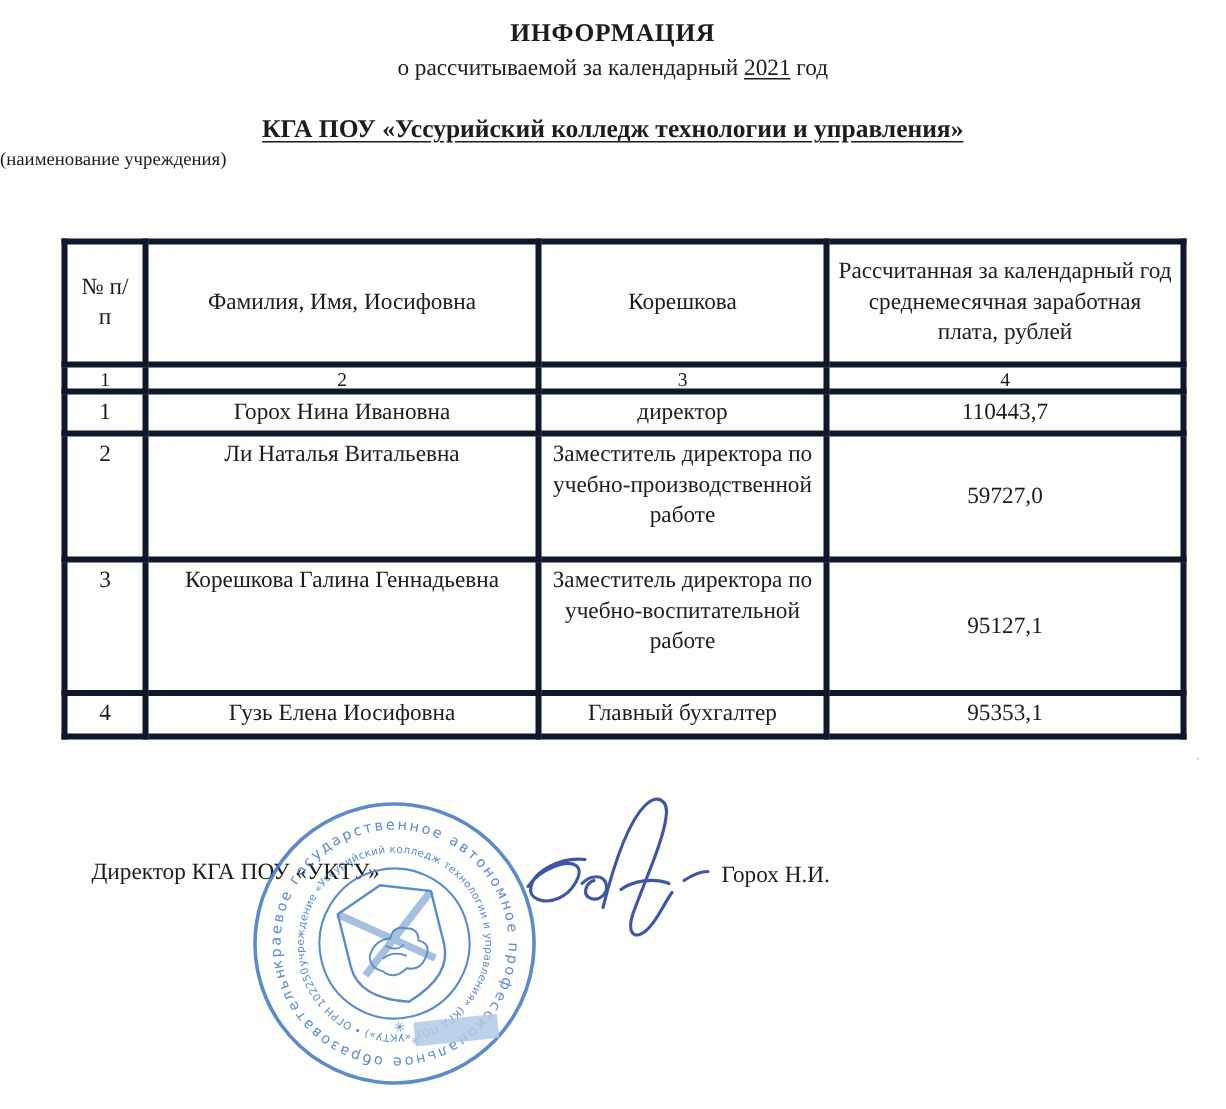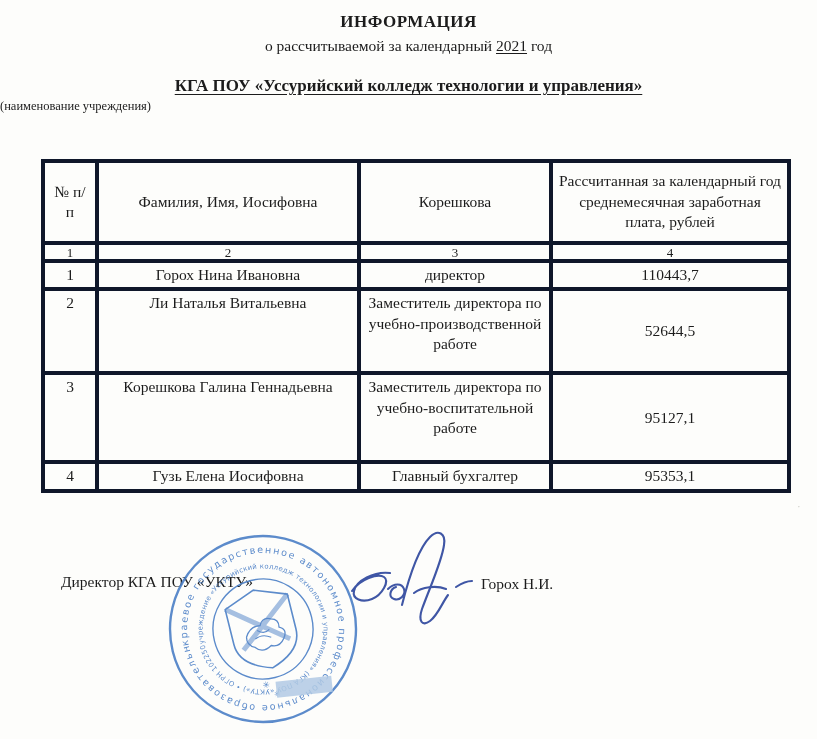--- a/index.html
+++ b/index.html
@@ -92,21 +92,21 @@
       <tr class="h-r1">
         <td class="v-top">1</td>
         <td class="v-top">Горох Нина Ивановна</td>
         <td class="v-top">директор</td>
         <td class="v-top">110443,7</td>
       </tr>
       <tr class="h-r2">
         <td class="v-top">2</td>
         <td class="v-top">Ли Наталья Витальевна</td>
         <td class="v-top">Заместитель директора по учебно-производственной работе</td>
-        <td class="v-mid">52644,5</td>
+        <td class="v-mid">59727,0</td>
       </tr>
       <tr class="h-r3">
         <td class="v-top">3</td>
         <td class="v-top">Корешкова Галина Геннадьевна</td>
         <td class="v-top">Заместитель директора по учебно-воспитательной работе</td>
         <td class="v-mid">95127,1</td>
       </tr>
       <tr class="h-r4">
         <td class="v-top">4</td>
         <td class="v-top">Гузь Елена Иосифовна</td>

